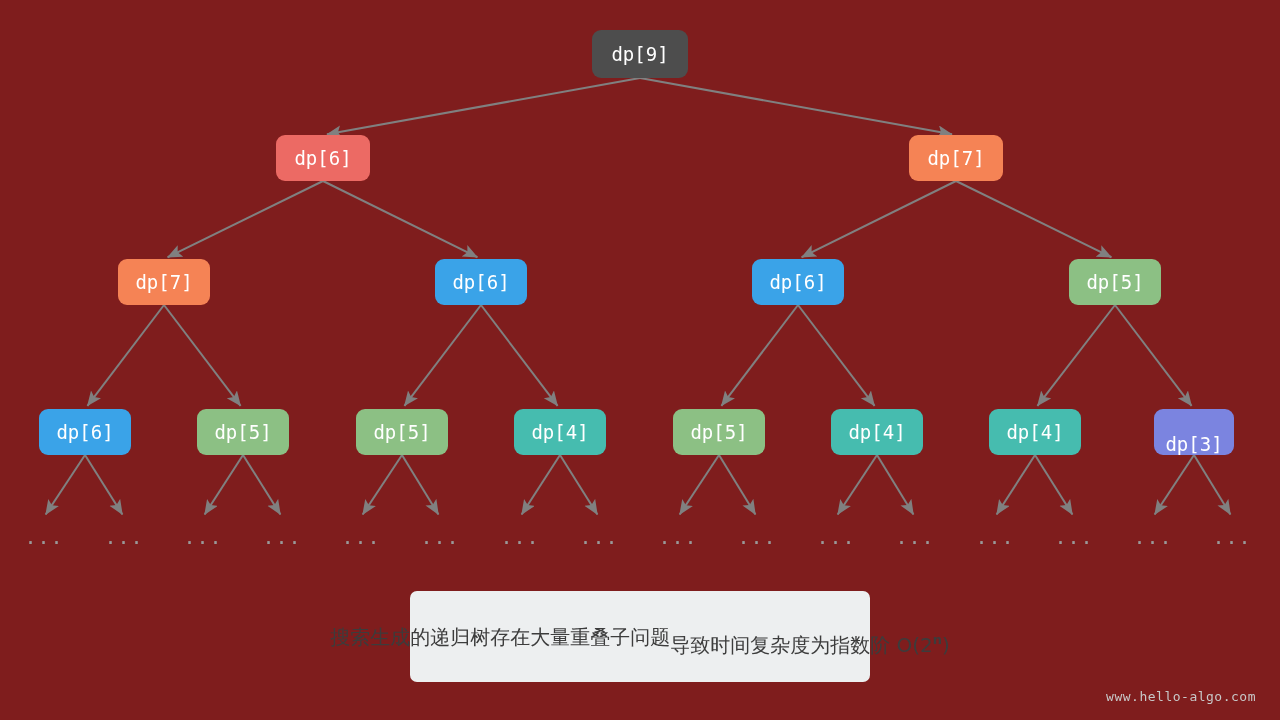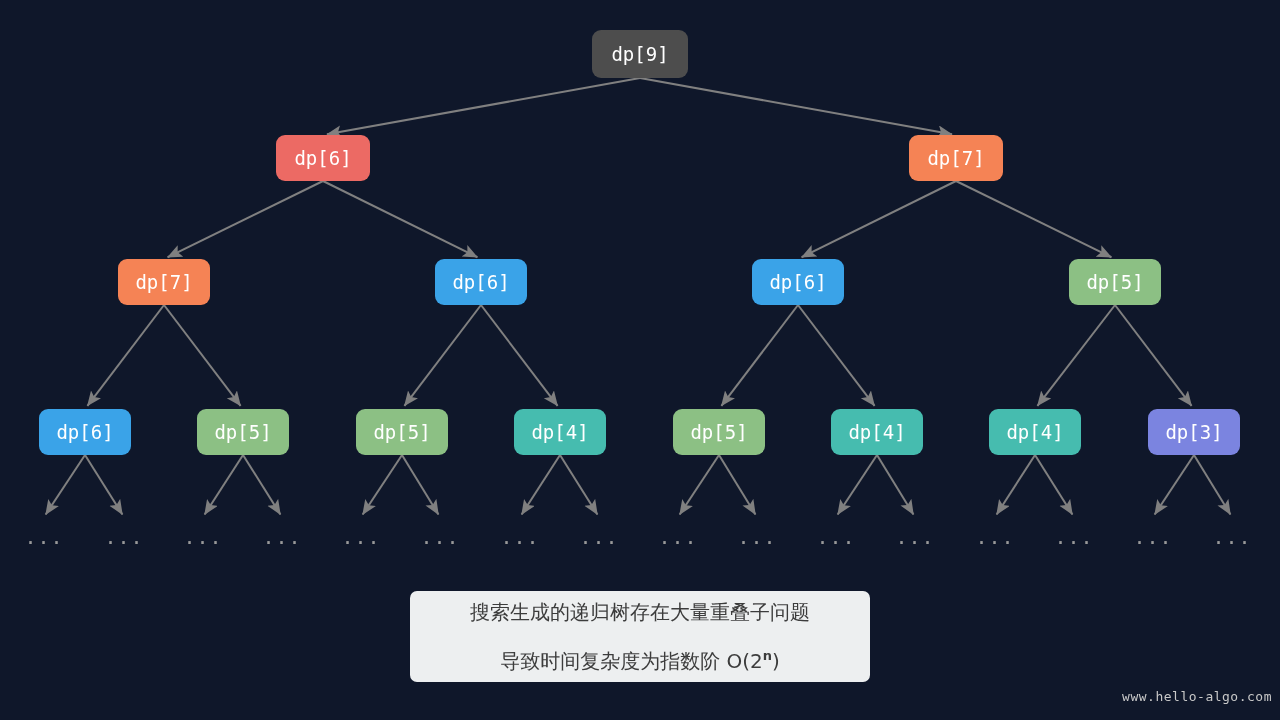--- a/index.html
+++ b/index.html
@@ -49,53 +49,53 @@
   }
   #caption-box {
     position: absolute;
     left: 410px;
     top: 591px;
     width: 460px;
     height: 91px;
     background: #edeff0;
     border-radius: 7px;
     display: flex;
-    flex-direction: column;
+    flex-direction: row;
     align-items: center;
     justify-content: center;
     box-sizing: border-box;
   }
   .cap-line {
     font-family: "DejaVu Sans", sans-serif;
     font-size: 20px;
     color: #3c3c3c;
     line-height: 32px;
     text-align: center;
     white-space: nowrap;
   }
   .cap-line sup {
     font-size: 13px;
     font-weight: bold;
     vertical-align: super;
   }
   #watermark {
     position: absolute;
-    right: 8px;
+    right: 24px;
     bottom: 16px;
     font-family: "DejaVu Sans Mono", monospace;
     font-size: 13px;
     color: #c8c8c8;
     letter-spacing: 0.5px;
     text-align: center;
   }
 </style>
 </head>
 <body>
 
-<div id="canvas" style="background: #0f172a;">
+<div id="canvas" style="background: #7f1d1d;">
 
   <svg class="edges" viewBox="0 0 1280 720">
     <defs>
       <marker id="arrow" markerWidth="9" markerHeight="9" refX="7.2" refY="3.2" orient="auto" markerUnits="strokeWidth">
         <path d="M0,0 L7.5,3.2 L0,6.4 L1.6,3.2 z" fill="#808080"></path>
       </marker>
     </defs>
     <g id="edge-group">
         <line x1="640" y1="78" x2="326.93686314697953" y2="134.29210978114247" stroke="#808080" stroke-width="2" marker-end="url(#arrow)"></line>
         <line x1="640" y1="78" x2="952.0635276012744" y2="134.28994010529317" stroke="#808080" stroke-width="2" marker-end="url(#arrow)"></line>
@@ -168,21 +168,21 @@
       </div>
       <div class="node" style="left: 719px; top: 432px; width: 92px; height: 46px; background: rgb(140, 192, 132);">
         <span class="lbl">dp[5]</span>
       </div>
       <div class="node" style="left: 877px; top: 432px; width: 92px; height: 46px; background: rgb(70, 188, 175);">
         <span class="lbl">dp[4]</span>
       </div>
       <div class="node" style="left: 1035px; top: 432px; width: 92px; height: 46px; background: rgb(70, 188, 175);">
         <span class="lbl">dp[4]</span>
       </div>
-      <div class="node" style="left: 1194px; top: 432px; width: 92px; height: 46px; background: rgb(123, 132, 224);">
+      <div class="node" style="left: 1194px; top: 432px; width: 80px; height: 46px; background: rgb(123, 132, 224); align-items: flex-end;">
         <span class="lbl">dp[3]</span>
       </div>
     </div>
   <div id="ellipsis-layer">
       <div class="ellipsis" style="left: 44px; top: 537px;">...</div>
       <div class="ellipsis" style="left: 124px; top: 537px;">...</div>
       <div class="ellipsis" style="left: 203px; top: 537px;">...</div>
       <div class="ellipsis" style="left: 282px; top: 537px;">...</div>
       <div class="ellipsis" style="left: 361px; top: 537px;">...</div>
       <div class="ellipsis" style="left: 440px; top: 537px;">...</div>

